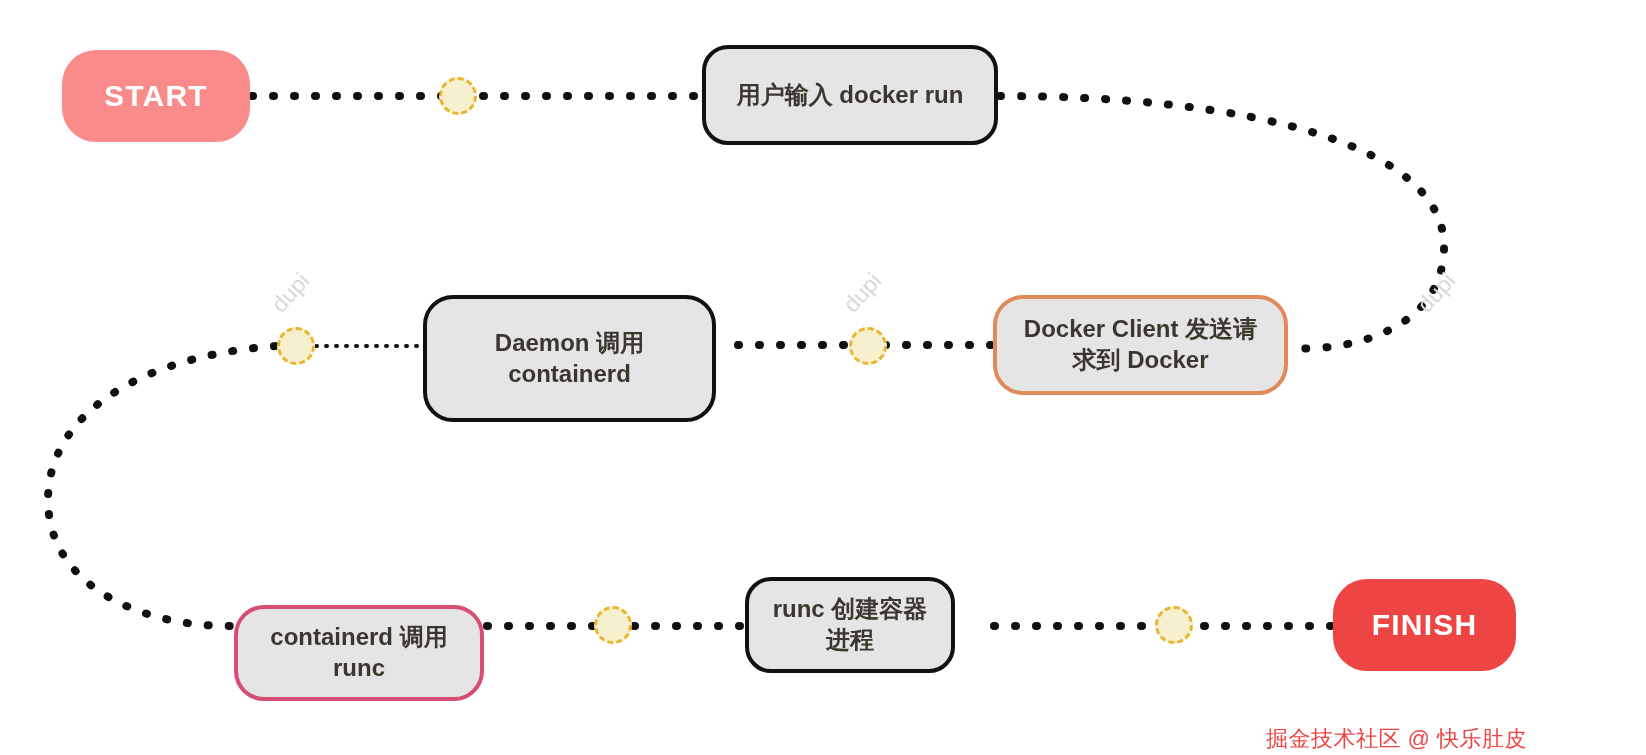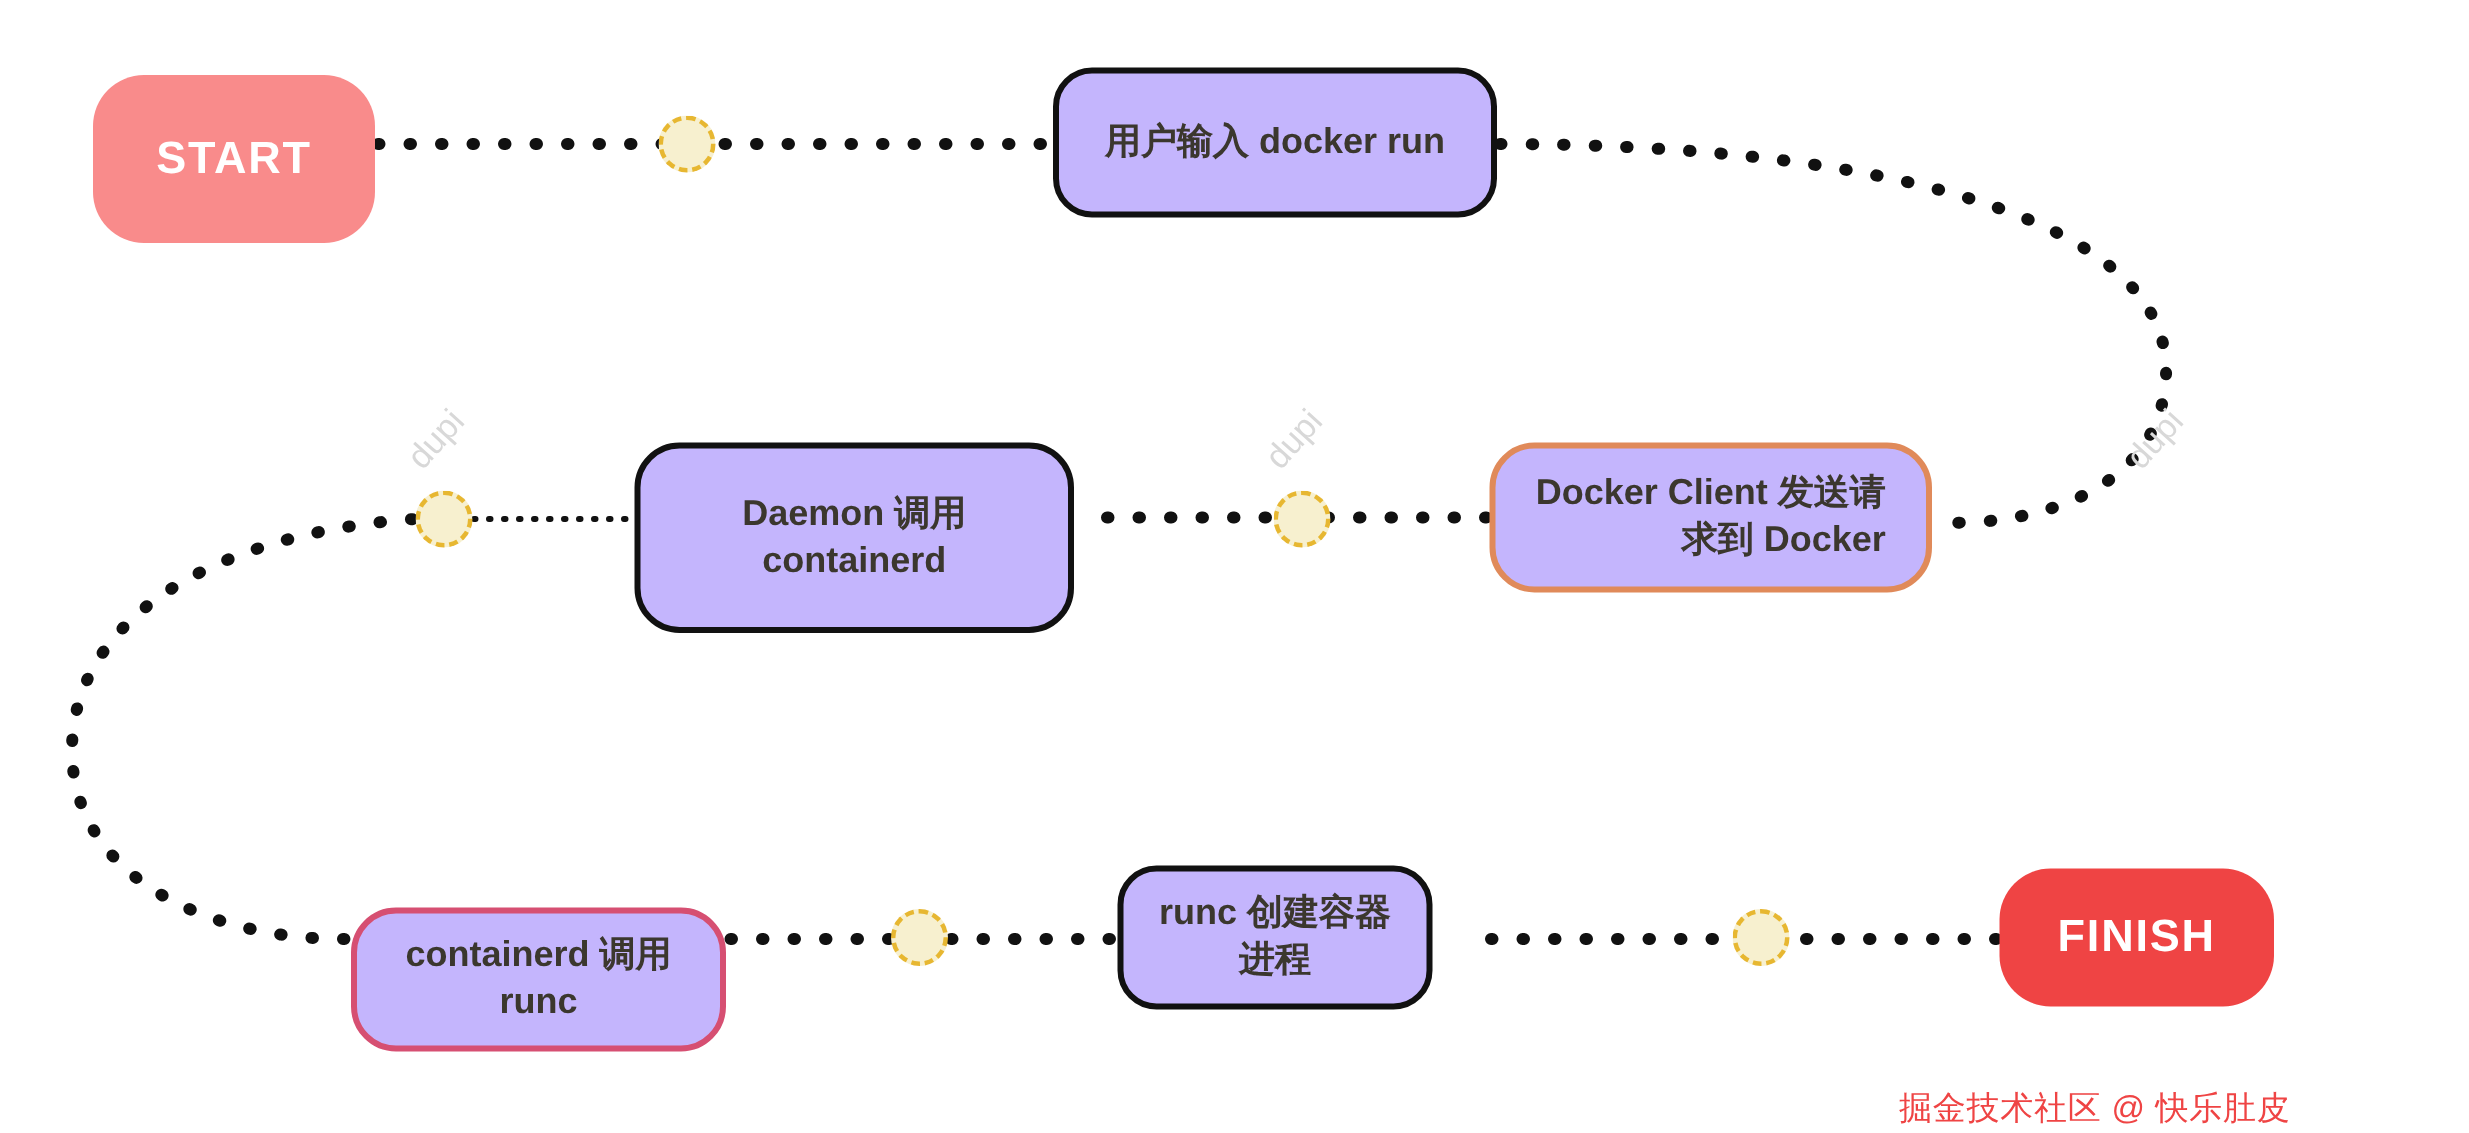--- a/index.html
+++ b/index.html
@@ -37,50 +37,50 @@
     font-weight: bold;
     font-size: 30px;
     letter-spacing: 1.2px;
     box-sizing: border-box;
   }
   .pill.start {
     background: #f98b8b;
     left: 62px;
     top: 50px;
     width: 188px;
-    height: 112px;
+    height: 92px;
   }
   .pill.finish {
     background: #ef4444;
     left: 1333px;
     top: 579px;
     width: 183px;
     height: 92px;
   }
 
   
   .node {
     position: absolute;
     display: flex;
     align-items: center;
     justify-content: center;
     text-align: center;
     box-sizing: border-box;
-    background: #c4b5fd;
+    background: #e5e5e5;
     border: 4px solid #111111;
     border-radius: 26px;
     color: #3b372e;
     font-weight: bold;
     font-size: 24px;
     line-height: 1.28;
     padding: 6px 14px;
   }
   .node.n-run      { left: 702px;  top: 45px;  width: 296px; height: 100px; }
   .node.n-daemon   { left: 423px;  top: 295px; width: 293px; height: 127px; border-radius: 30px; }
-  .node.n-client   { left: 993px;  top: 295px; width: 295px; height: 100px; border-color: #e08a5a; border-radius: 30px; text-align: right; }
+  .node.n-client   { left: 993px;  top: 295px; width: 295px; height: 100px; border-color: #e08a5a; border-radius: 30px; }
   .node.n-contd    { left: 234px;  top: 577px; width: 250px; height: 96px;  border-color: #d64f72; border-radius: 30px; margin-top: 28px; }
   .node.n-runc     { left: 745px;  top: 577px; width: 210px; height: 96px; }
 
   
   .knot {
     position: absolute;
     width: 38px;
     height: 38px;
     border-radius: 50%;
     background: #f7f0cf;

